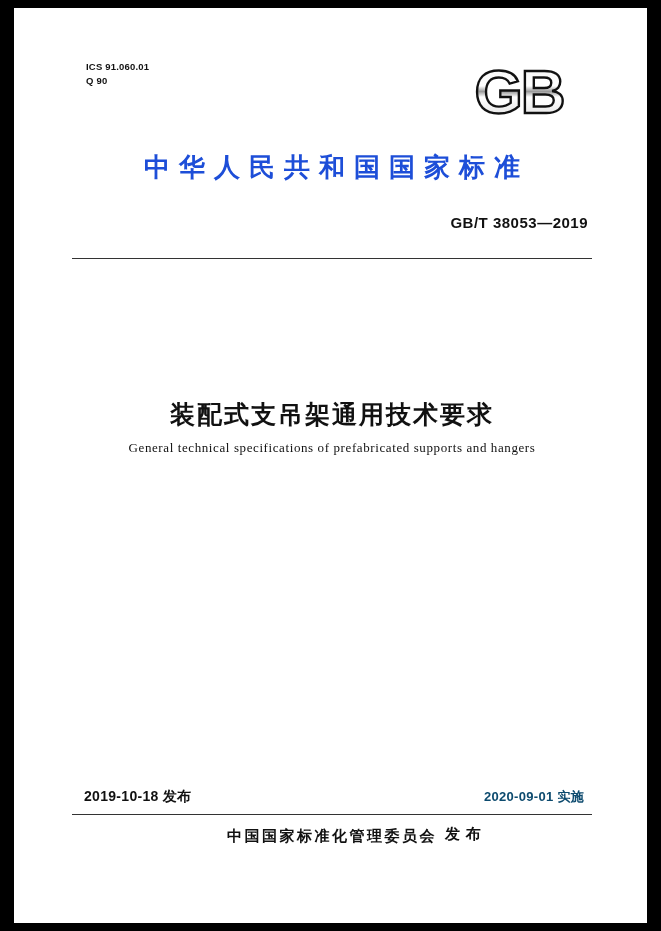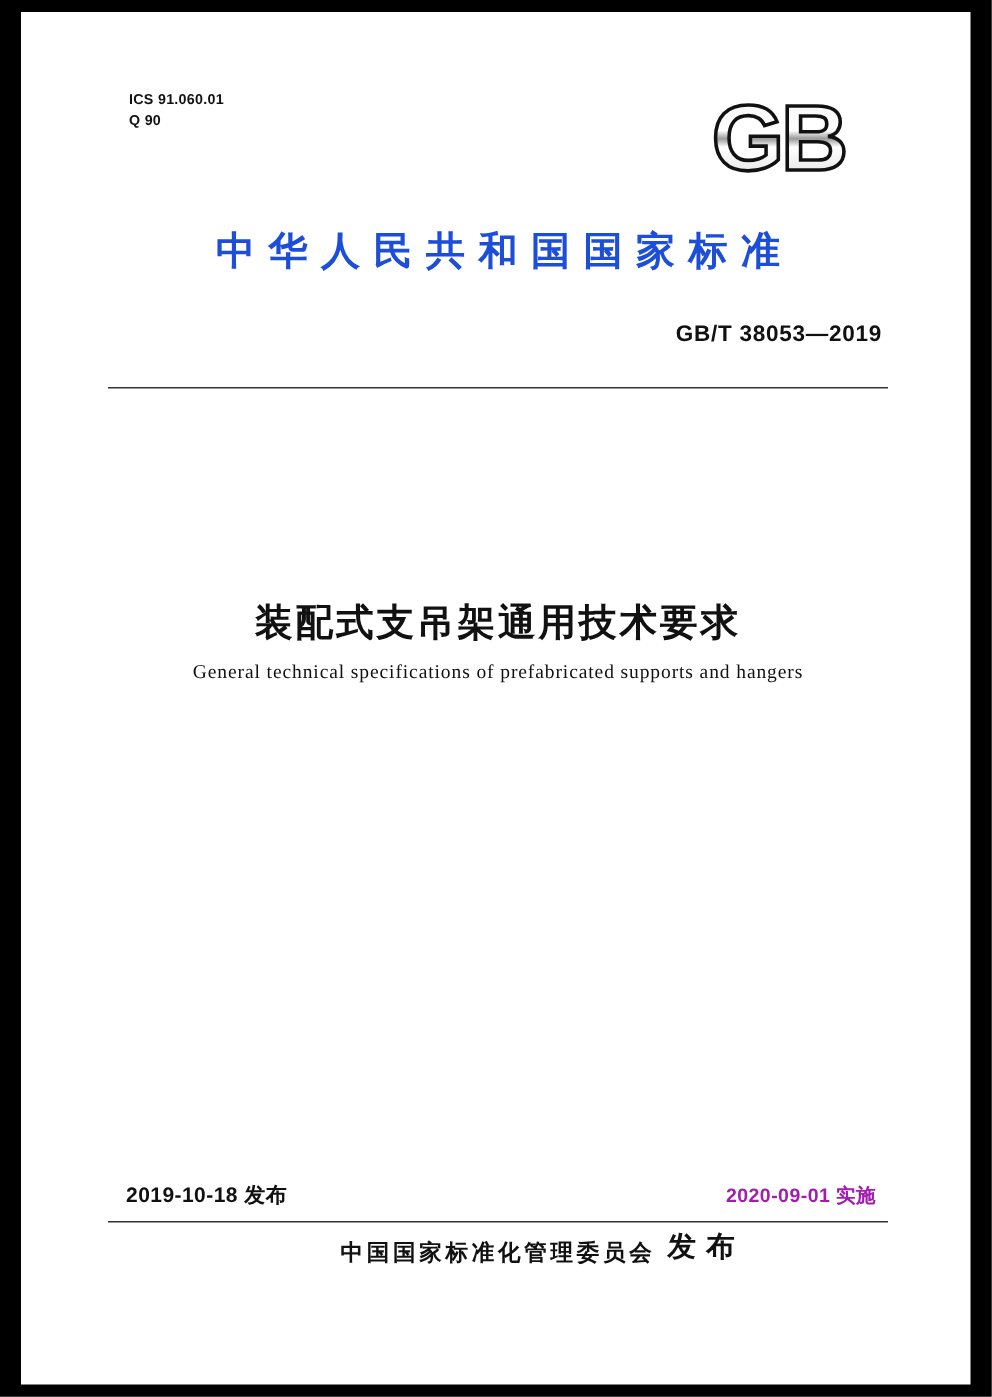--- a/index.html
+++ b/index.html
@@ -146,21 +146,21 @@
     letter-spacing: 0.3px;
     white-space: nowrap;
   }
   .date-impl {
     position: absolute;
     right: 8px;
     top: 0;
     font-family: "Liberation Sans", sans-serif;
     font-weight: bold;
     font-size: 13px;
-    color: #a21caf;
+    color: #0c4a6e;
     letter-spacing: 0.3px;
     white-space: nowrap;
   }
 
   .bottom-rule {
     position: absolute;
     left: 0;
     top: 768px;
     width: 520px;
     height: 1px;
@@ -189,21 +189,21 @@
     line-height: 1.35;
     white-space: nowrap;
   }
   .pub-issue {
     position: absolute;
     left: 100%;
     bottom: 2px;
     margin-left: 8px;
     font-family: "Liberation Serif", serif;
     font-weight: bold;
-    font-size: 19px;
+    font-size: 15px;
     letter-spacing: 1px;
     color: #111;
     white-space: nowrap;
   }
 </style>
 </head>
 <body>
 
 <div class="page">
   <div class="inner">

